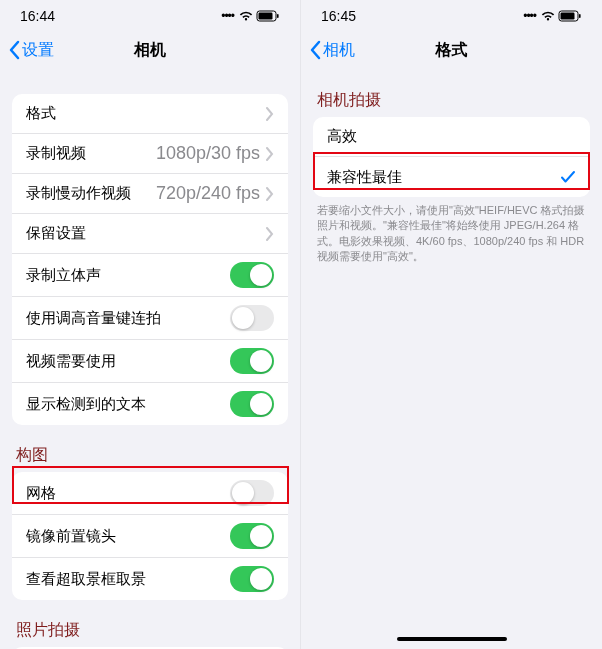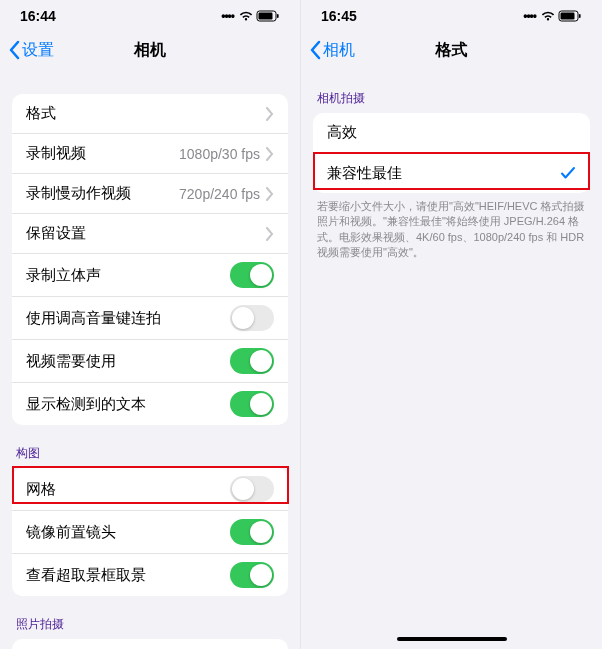--- a/index.html
+++ b/index.html
@@ -21,21 +21,21 @@
   .phone.left { border-right: 1px solid #e5e5ea; }
 
   .status-bar {
     height: 28px;
     background: #f2f2f7;
     display: flex;
     align-items: center;
     justify-content: space-between;
     padding: 4px 20px 0;
     font-size: 14px;
-    font-weight: 700;
+    font-weight: 400;
     color: #000;
     gap: 20px;
   }
   .status-icons { display: flex; align-items: center; gap: 2px; }
   .status-icons svg { display: block; }
   .status-dots { font-size: 12px; letter-spacing: -1px; color:#000; margin-right:2px;}
 
   .nav-bar {
     height: 44px;
     display: flex;
@@ -68,22 +68,22 @@
   }
 
   .group {
     background: #fff;
     border-radius: 10px;
     margin-top: 28px;
     overflow: hidden;
   }
   .group.first-left { margin-top: 22px; }
   .group-header {
-    font-size: 12px;
-    color: #4c1d95;
+    font-size: 16px;
+    color: #7f1d1d;
     margin: 20px 4px 6px;
   }
   .group-footer {
     font-size: 11px;
     color: #8a8a8e;
     margin: 6px 4px 0;
     line-height: 1.4;
   }
 
   .row {
@@ -93,21 +93,21 @@
     padding: 8px 14px;
     border-bottom: 0.5px solid #e3e3e6;
     font-size: 15px;
     color: #000;
     position: relative;
   }
   .row:last-child { border-bottom: none; }
   .row-label { flex: 1; }
   .row-detail {
     color: #8a8a8e;
-    font-size: 14px;
+    font-size: 18px;
     margin-right: 6px;
   }
   .chevron {
     color: #c7c7cc;
     display: flex;
   }
 
   .switch {
     width: 44px;
     height: 26px;

